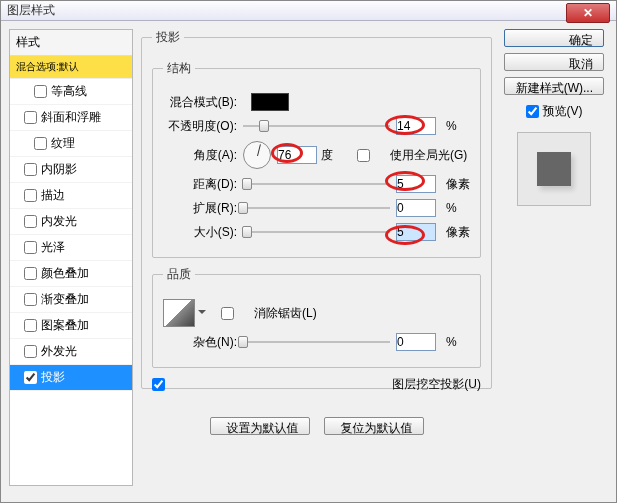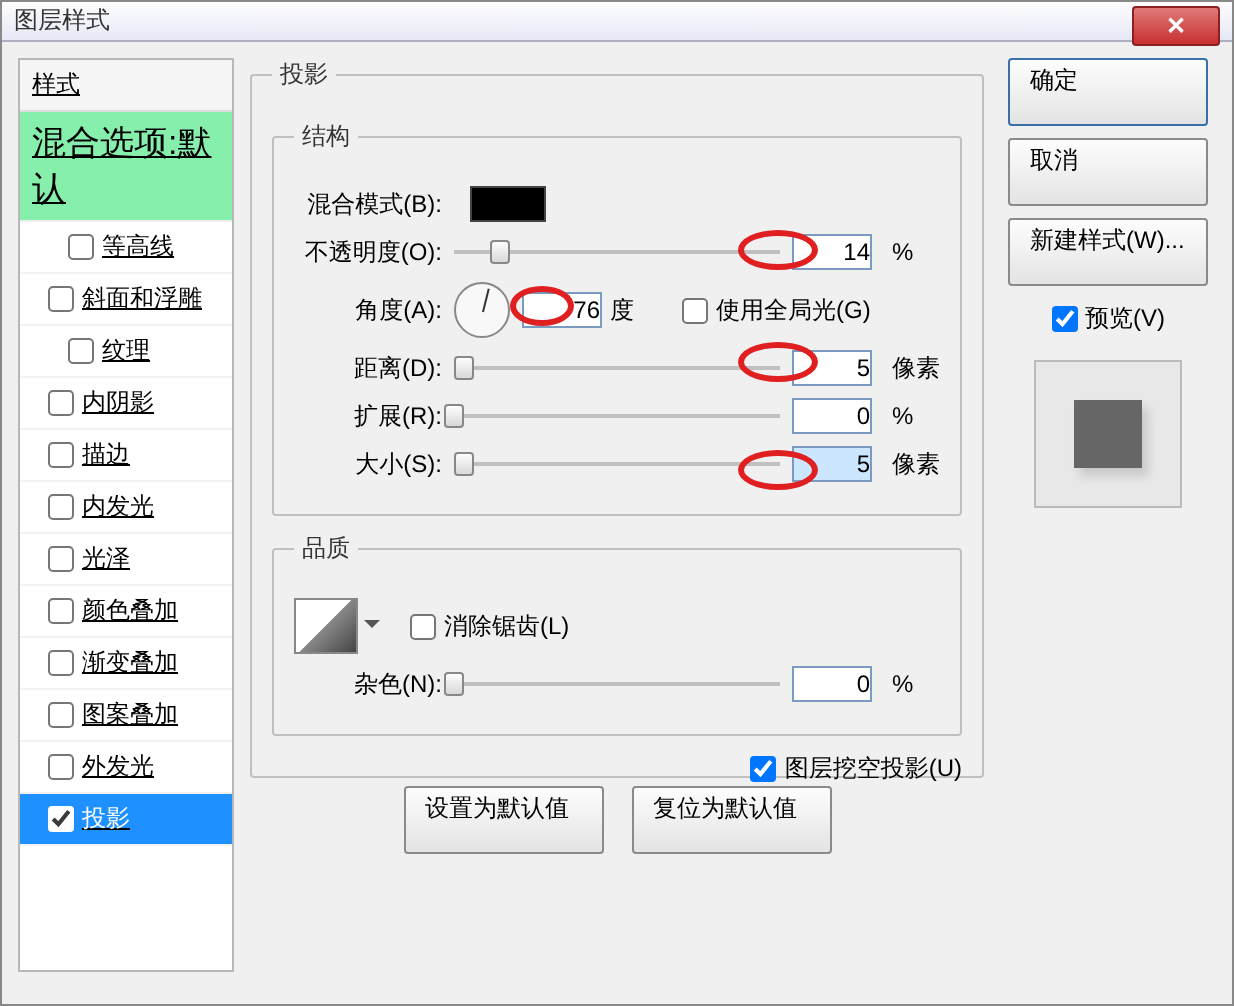--- a/index.html
+++ b/index.html
@@ -2,51 +2,51 @@
 <html><head>
 <meta charset="utf-8">
 <style>
 * { box-sizing: border-box; margin: 0; padding: 0; font-family: "Microsoft YaHei", sans-serif; font-size: 12px; }
 body { background: #f0f0f0; }
 .window { width: 617px; height: 503px; background: #f0f0f0; border: 1px solid #888; }
 .titlebar { height: 20px; background: linear-gradient(#fdfdfe,#e6e8f5); border-bottom: 1px solid #b0b0c0; display: flex; align-items: center; padding: 0 6px; position: relative; }
 .titlebar .title { color: #333; }
 .close-btn { position: absolute; right: 6px; top: 2px; width: 44px; height: 20px; background: linear-gradient(#e07a7a,#c83030); border: 1px solid #8a2020; border-radius: 2px; display: flex; align-items: center; justify-content: center; color: #fff; font-weight: bold; font-size: 13px; }
 .content { display: flex; padding: 8px 8px 8px 8px; gap: 8px; height: calc(100% - 28px); }
-.sidebar { width: 108px; background: #fff; border: 1px solid #b8b8b8; text-decoration: underline; }
+.sidebar { width: 124px; background: #fff; border: 1px solid #b8b8b8; }
 .sidebar .hdr { padding: 4px 6px; background: #f5f5f5; border-bottom: 1px solid #ddd; }
-.sidebar .sub { padding: 4px 6px; background: #86efac; border-bottom: 1px solid #eee; font-size: 17px; }
+.sidebar .sub { padding: 4px 6px; background: #fde047; border-bottom: 1px solid #eee; font-size: 10px; }
 .sidebar .item { padding: 4px 6px; display: flex; align-items: center; gap: 4px; border-bottom: 1px solid #f2f2f2; }
 .sidebar .item.indent { padding-left: 24px; }
 .sidebar .item.indent2 { padding-left: 14px; }
 .sidebar .item.sel { background: #1e90ff; color: #fff; }
 .sidebar .item.sel .cb { accent-color: #fff; }
 .sidebar input[type=checkbox] { width: 13px; height: 13px; }
 .main { flex: 1; position: relative; }
 fieldset { border: 1px solid #c0c0c0; border-radius: 2px; padding: 10px 10px 10px 10px; margin-bottom: 8px; }
 fieldset legend { padding: 0 4px; color: #333; }
 .inner-fields { margin-top: 4px; }
 .row { display: flex; align-items: center; margin: 6px 0; }
 .row label.lab { width: 80px; text-align: right; padding-right: 6px; }
 .slider-box { flex: 1; display: flex; align-items: center; gap: 6px; }
 .slider-track { flex: 1; height: 2px; background: #c0c0c0; position: relative; }
 .slider-thumb { position: absolute; top: -5px; width: 10px; height: 12px; background: linear-gradient(#fdfdfd,#d8d8d8); border: 1px solid #888; border-radius: 2px; transform: translateX(-5px); }
-.numbox { width: 40px; height: 18px; border: 1px solid #7a9ac0; background: #fff; text-align: right; line-height: 16px; }
+.numbox { width: 40px; height: 18px; border: 1px solid #7a9ac0; background: #fff; text-align: left; line-height: 16px; }
 .unit { width: 28px; text-align: left; padding-left: 4px; }
 .combo { width: 140px; height: 20px; border: 1px solid #888; background: #fff; display: flex; align-items: center; justify-content: space-between; padding: 0 4px; }
 .combo .arrow { font-size: 9px; color: #555; }
 .swatch { width: 38px; height: 18px; border: 1px solid #444; background: #000; margin-left: 8px; }
 .angle-dial { width: 28px; height: 28px; border: 1px solid #888; border-radius: 50%; background: #f8f8f8; position: relative; margin-right: 6px; }
 .angle-dial .needle { position: absolute; width: 1px; height: 12px; background: #333; left: 13px; top: 2px; transform-origin: 50% 12px; }
-.chk { display: flex; align-items: center; gap: 4px; }
+.chk { display: flex; align-items: center; gap: 20px; }
 .chk input { width: 13px; height: 13px; }
 .contour { width: 32px; height: 28px; border: 1px solid #888; background: linear-gradient(135deg,#fff 49%,#888 50%,#444 100%); display:inline-block; margin-right: 4px; position: relative;}
 .contour::after { content:""; position:absolute; right:-12px; top:10px; border:4px solid transparent; border-top-color:#555;}
-.btn { display:inline-block; min-width: 100px; height: 34px; border: 1px solid #8a8a8a; background: linear-gradient(#fdfdfd,#e3e3e3); border-radius: 2px; text-align:left; line-height:20px; padding: 0 10px;}
-.btn-row { display:flex; gap:14px; justify-content:center; margin-top:0;}
+.btn { display:inline-block; min-width: 100px; height: 18px; border: 1px solid #8a8a8a; background: linear-gradient(#fdfdfd,#e3e3e3); border-radius: 2px; text-align:right; line-height:20px; padding: 0 10px;}
+.btn-row { display:flex; gap:14px; justify-content:center; margin-top:24px;}
 .rightcol { width: 108px; display: flex; flex-direction: column; gap: 6px; align-items:center; }
 .rightcol .btn { width: 100px; }
 .preview-chk { display:flex; align-items:center; gap:4px; margin-top:2px;}
 .preview-box { width: 74px; height: 74px; border:1px solid #bbb; background:#e8e8e8; display:flex; align-items:center; justify-content:center; margin-top:6px;}
 .preview-inner { width: 34px; height: 34px; background:#666; box-shadow: 3px 4px 5px rgba(0,0,0,0.14);}
 .ring { position:absolute; border:3px solid #e02020; border-radius:50%; pointer-events:none;}
 .r1 { width:40px;height:20px; }
 </style>
 </head>
 <body>
@@ -204,21 +204,21 @@
             <div class="slider-box">
               <div class="slider-track">
                   <div class="slider-thumb" style="left:0%"></div>
                 </div>
               <div class="numbox">0</div>
               <span class="unit">%</span>
             </div>
           </div>
         </fieldset>
 
-        <div class="chk" style="justify-content:flex-end; margin-top:6px;">
+        <div class="chk" style="justify-content:space-between; margin-top:6px;">
           <input type="checkbox" checked="" style="">
           <span>图层挖空投影(U)</span>
         </div>
         <div class="btn-row">
           <div class="btn">设置为默认值</div>
           <div class="btn">复位为默认值</div>
         </div>
       </fieldset>
     </div>
 

